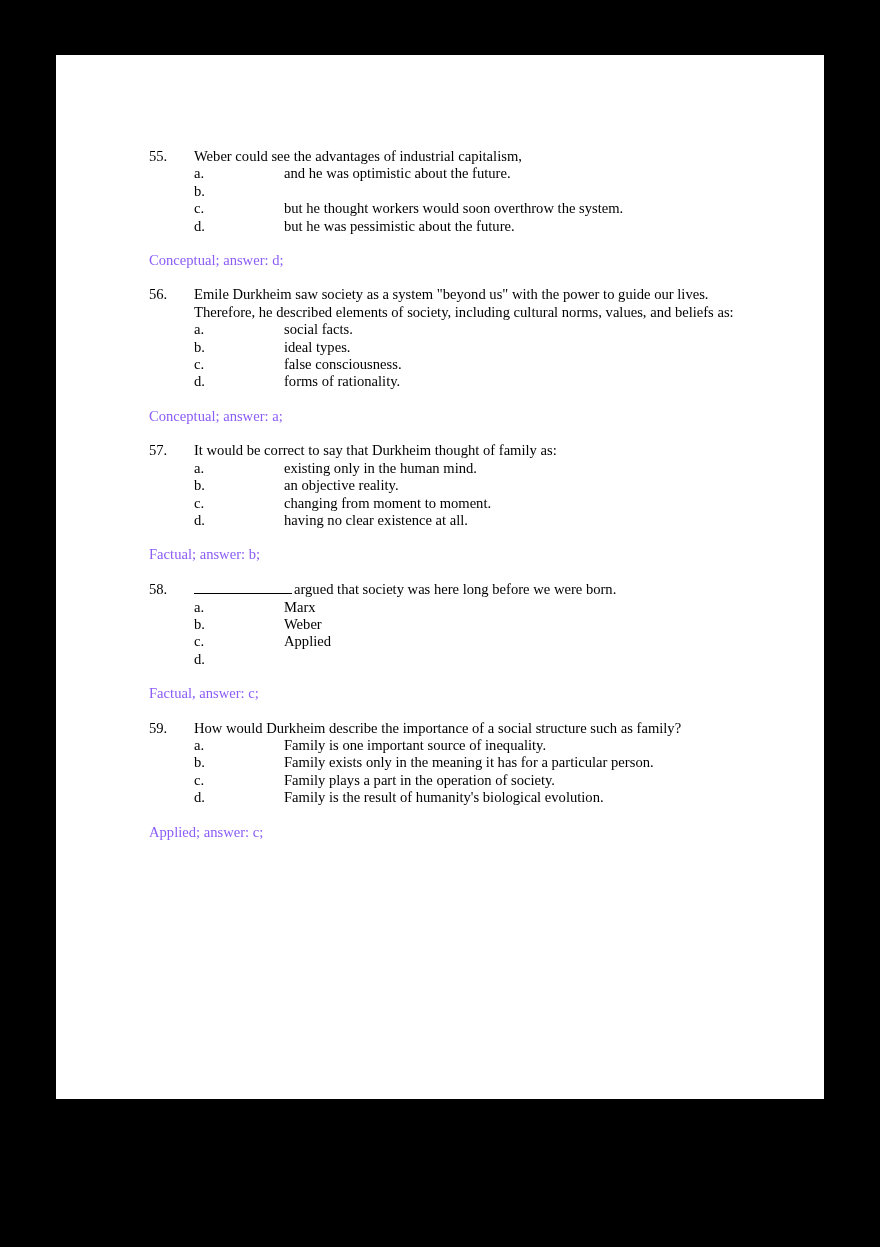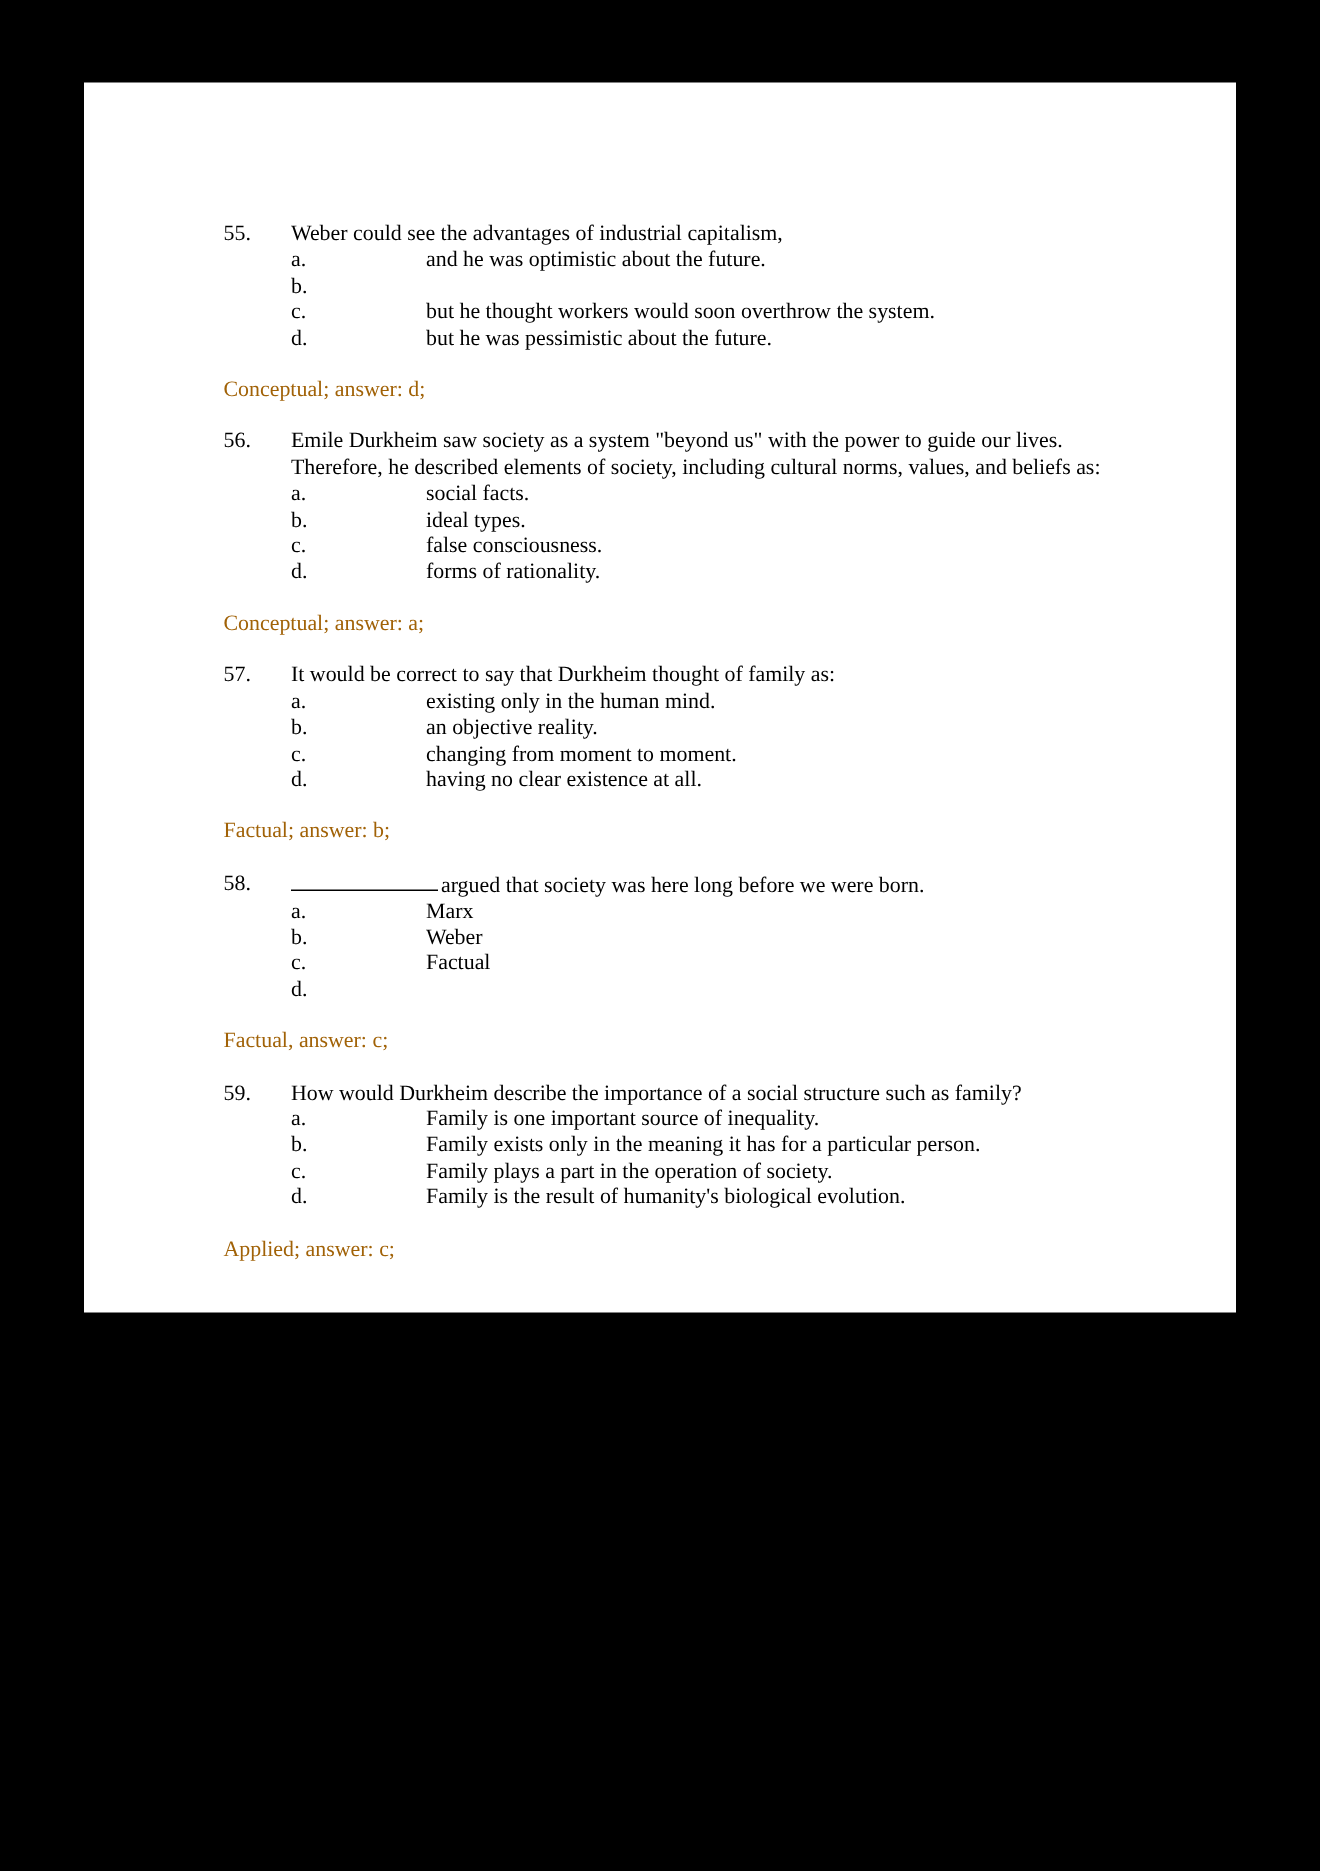--- a/index.html
+++ b/index.html
@@ -12,21 +12,21 @@
     height: 1247px;
     background: #000000;
     font-family: "Liberation Serif", "DejaVu Serif", serif;
     overflow: hidden;
   }
   .page {
     position: absolute;
     left: 56px;
     top: 55px;
     width: 768px;
-    height: 820px;
+    height: 1044px;
     background: #ffffff;
   }
   .content {
     position: absolute;
     left: 93px;   
     top: 93px;    
     width: 600px;
   }
   .qblock {
     margin-bottom: 0;
@@ -59,21 +59,21 @@
     flex: 0 0 46px;
     text-align: left;
   }
   .opttext {
     flex: 1 1 auto;
     margin-left: 44px;
   }
   .answer {
     font-size: 14.6px;
     line-height: 17.4px;
-    color: #a16207;
+    color: #8b5cf6;
     margin-top: 17px;
     margin-bottom: 17px;
   }
   .blankfill {
     display: inline-block;
     width: 98px;
     border-bottom: 1.3px solid #000000;
     vertical-align: baseline;
     height: 0.92em;
     margin-right: 2px;
@@ -160,21 +160,21 @@
         <div class="optline">
           <span class="optletter">a.</span>
           <span class="opttext">Marx</span>
         </div>
         <div class="optline">
           <span class="optletter">b.</span>
           <span class="opttext">Weber</span>
         </div>
         <div class="optline">
           <span class="optletter">c.</span>
-          <span class="opttext">Factual</span>
+          <span class="opttext">Applied</span>
         </div>
         <div class="optline">
           <span class="optletter">d.</span>
         </div>
         <div class="answer">Factual, answer: c;</div>
       </div>
       <div class="qblock">
         <div class="qline">
           <span class="qnum">59.</span>
           <span class="qtext">How would Durkheim describe the importance of a social structure such as family?</span>

